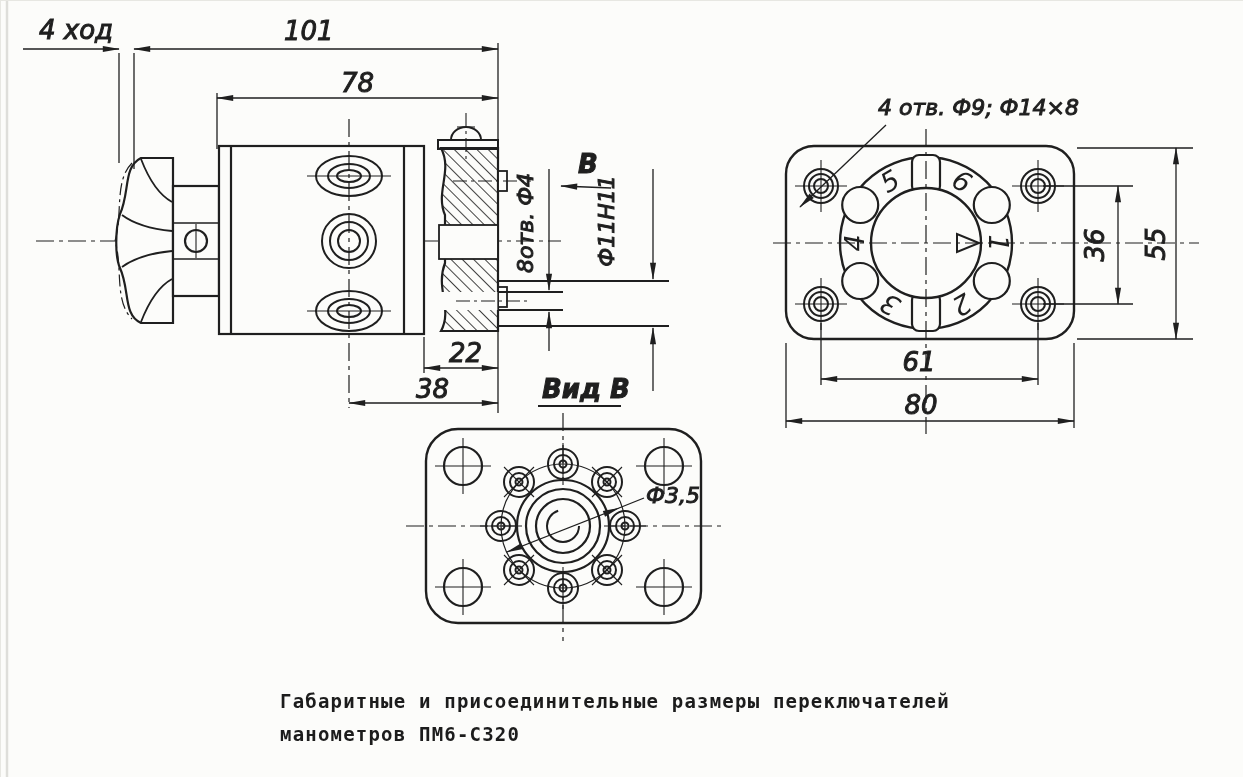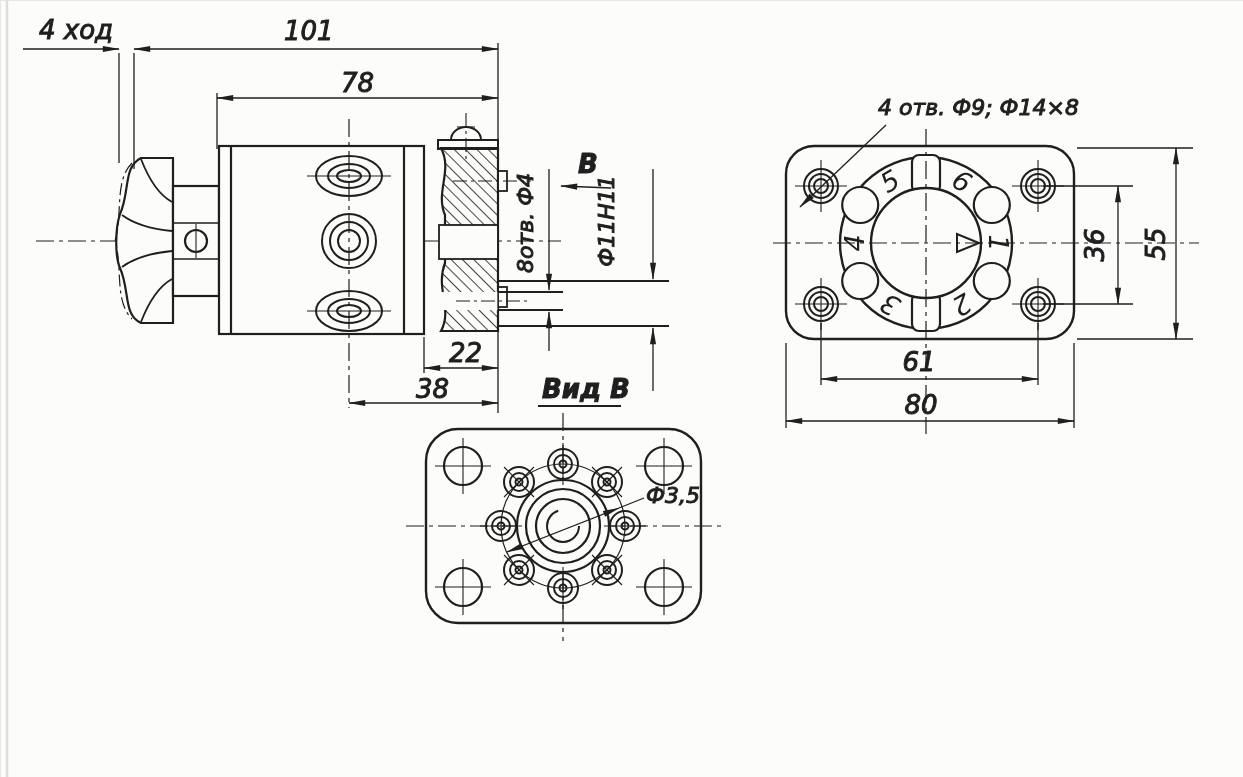--- a/index.html
+++ b/index.html
@@ -307,14 +307,16 @@
 
     <g stroke-width="1.3">
       <line x1="643" y1="497" x2="618" y2="507"></line>
       <line x1="618" y1="507" x2="506" y2="551" marker-start="url(#arw)" marker-end="url(#arw)"></line>
     </g>
     <text x="645" y="502" class="dimlab">Ф3,5</text>
   </g>
 </svg>
 
 <div class="caption">
+  <div>Габаритные и присоединительные размеры переключателей</div>
+  <div>манометров ПМ6-С320</div>
 </div>
 </div>
 
 </body></html>

